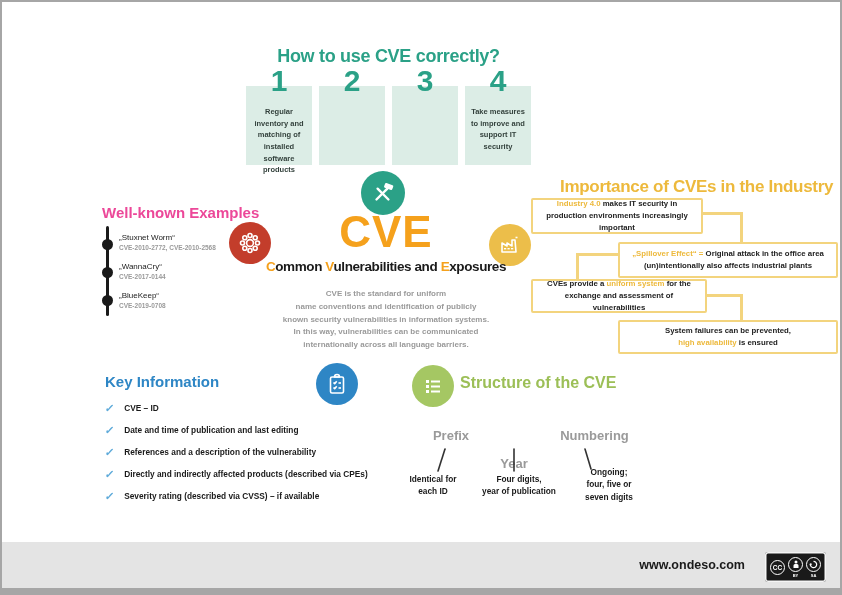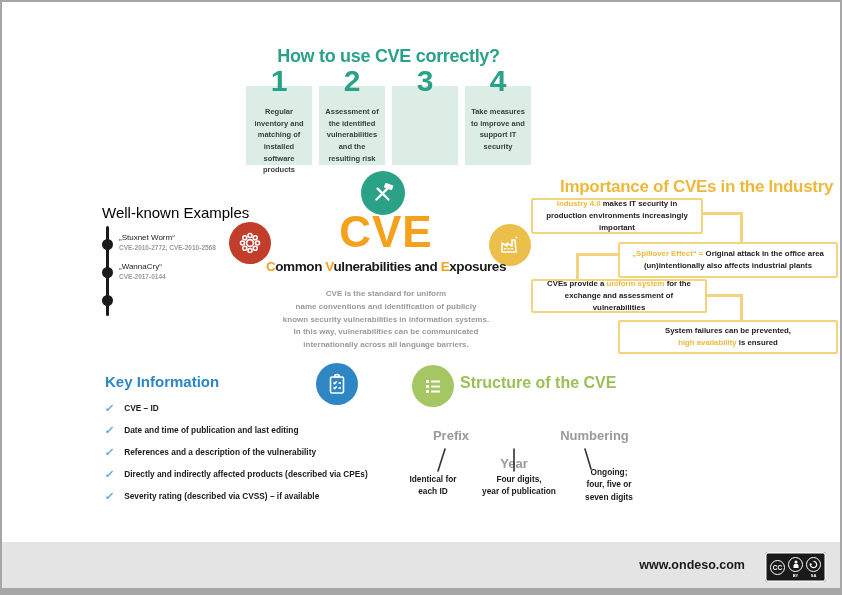--- a/index.html
+++ b/index.html
@@ -27,21 +27,21 @@
 
   
   .circle { border-radius:50%; display:flex; align-items:center; justify-content:center; }
   .c-virus { left:227px; top:220px; width:42px; height:42px; background:#C33D2B; }
   .c-tools { left:359px; top:169px; width:44px; height:44px; background:#2BA187; }
   .c-factory { left:487px; top:222px; width:42px; height:42px; background:#ECBE4A; }
   .c-clipboard { left:314px; top:361px; width:42px; height:42px; background:#2E86C5; }
   .c-list { left:410px; top:363px; width:42px; height:42px; background:#A5C763; }
 
   
-  .wk-title { left:100px; top:202px; font-size:15px; font-weight:normal; color:#000000; }
+  .wk-title { left:100px; top:202px; font-size:15px; font-weight:bold; color:#ec4899; }
   .wk-line { left:104px; top:224px; width:3px; height:90px; background:#1a1a1a; border-radius:2px; }
   .wk-dot { width:11px; height:11px; border-radius:50%; background:#1a1a1a; left:100px; }
   .wk-item { left:117px; width:160px; }
   .wk-name { font-size:8px; font-weight:normal; color:#1a1a1a; }
   .wk-ids { font-size:6.5px; color:#9a9a9a; font-weight:bold; margin-top:2px; }
 
   
   .cve-acronym { left:254px; top:208px; width:260px; text-align:center;
     font-size:44px; font-weight:bold; color:#F5A11C; letter-spacing:1px; line-height:1; }
   .cve-subtitle { left:234px; top:257px; width:300px; text-align:center;
@@ -106,21 +106,20 @@
 <div class="page">
 
   <div class="abs howto-title">How to use CVE correctly?</div>
   <div class="abs steps">
     <div class="step">
       <div class="step-number">1</div>
       <div class="step-text">Regular inventory and matching of installed software products</div>
     </div>
     <div class="step">
       <div class="step-number">2</div>
-      <div class="step-text">Assessment of the identified vulnerabilities and the resulting risk</div>
     </div>
     <div class="step">
       <div class="step-number">3</div>
     </div>
     <div class="step">
       <div class="step-number">4</div>
       <div class="step-text">Take measures to improve and support IT security</div>
     </div>
   </div>
 
@@ -129,20 +128,24 @@
   <div class="abs wk-dot" style="top:237px;"></div>
   <div class="abs wk-dot" style="top:265px;"></div>
   <div class="abs wk-dot" style="top:293px;"></div>
   <div class="abs wk-item" style="top:231px;">
     <div class="wk-name">„Stuxnet Worm“</div>
     <div class="wk-ids">CVE-2010-2772, CVE-2010-2568</div>
   </div>
   <div class="abs wk-item" style="top:260px;">
     <div class="wk-name">„WannaCry“</div>
     <div class="wk-ids">CVE-2017-0144</div>
+  </div>
+  <div class="abs wk-item" style="top:289px;">
+    <div class="wk-name">„BlueKeep“</div>
+    <div class="wk-ids">CVE-2019-0708</div>
   </div>
 
   <div class="abs circle c-virus">
     <svg width="26" height="26" viewBox="0 0 26 26">
       <g fill="none" stroke="#fff" stroke-width="1.6">
         <circle cx="13" cy="13" r="3.4"></circle>
         <circle cx="13" cy="5.5" r="2"></circle>
           <circle cx="13" cy="20.5" r="2"></circle>
         <circle cx="5.5" cy="13" r="2"></circle>
           <circle cx="20.5" cy="13" r="2"></circle>

